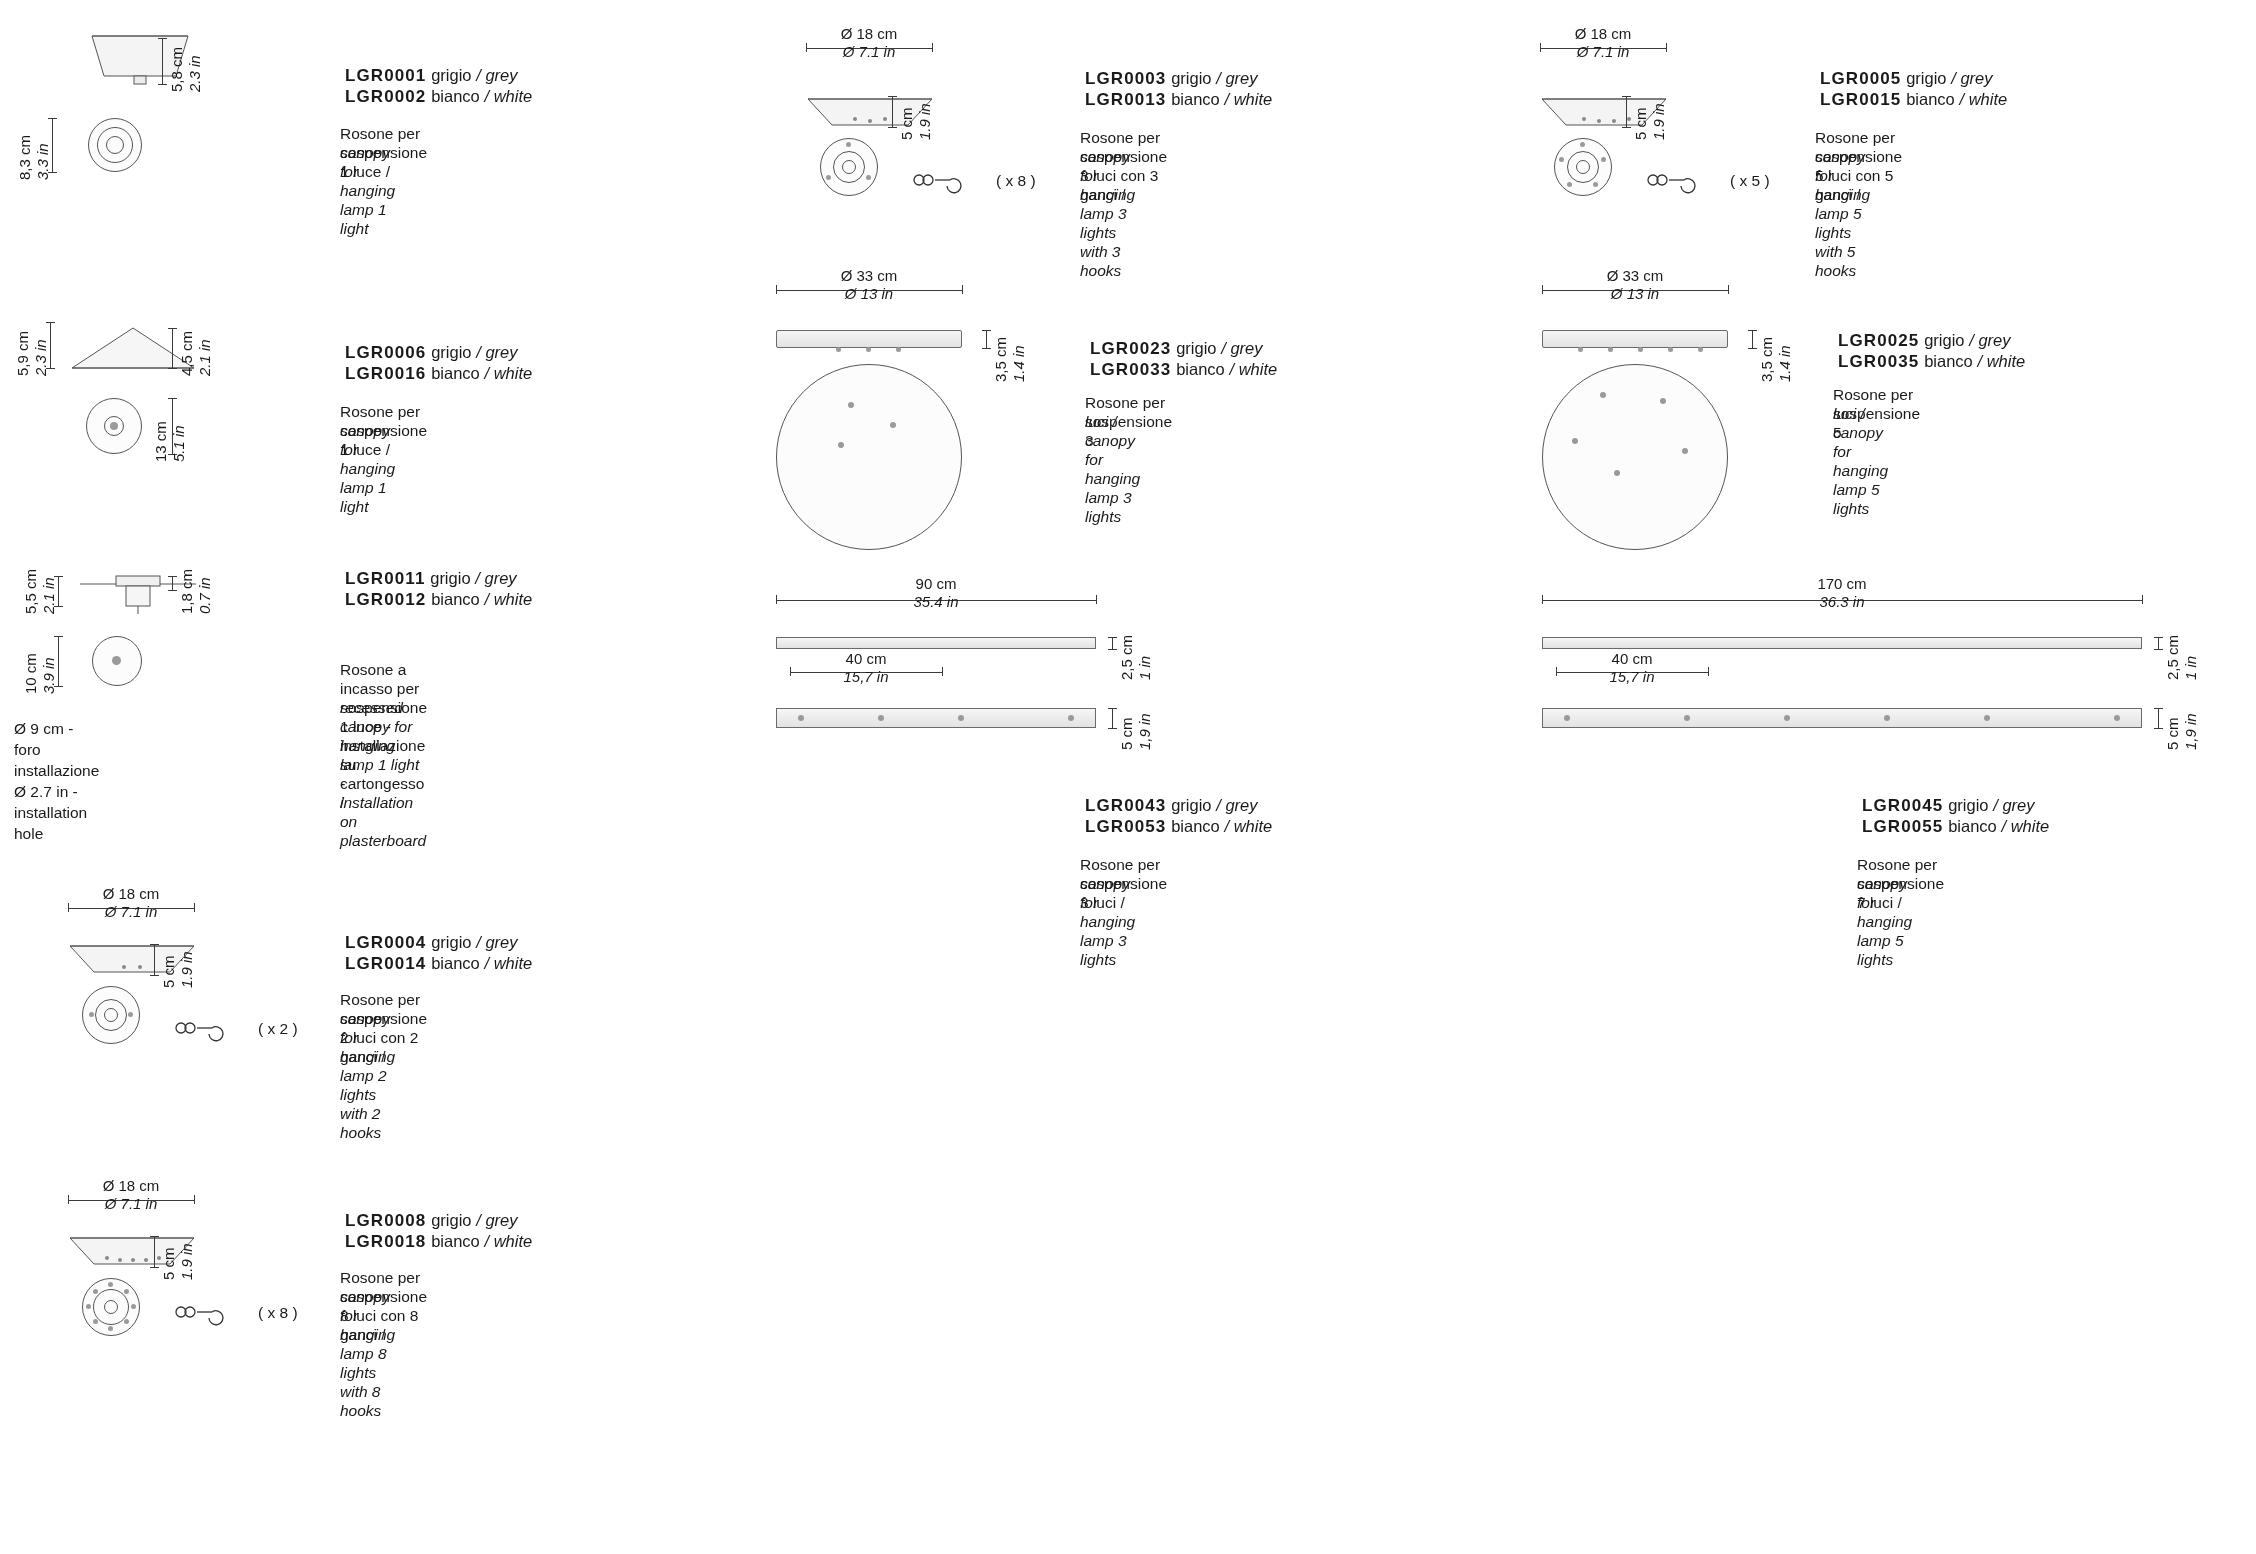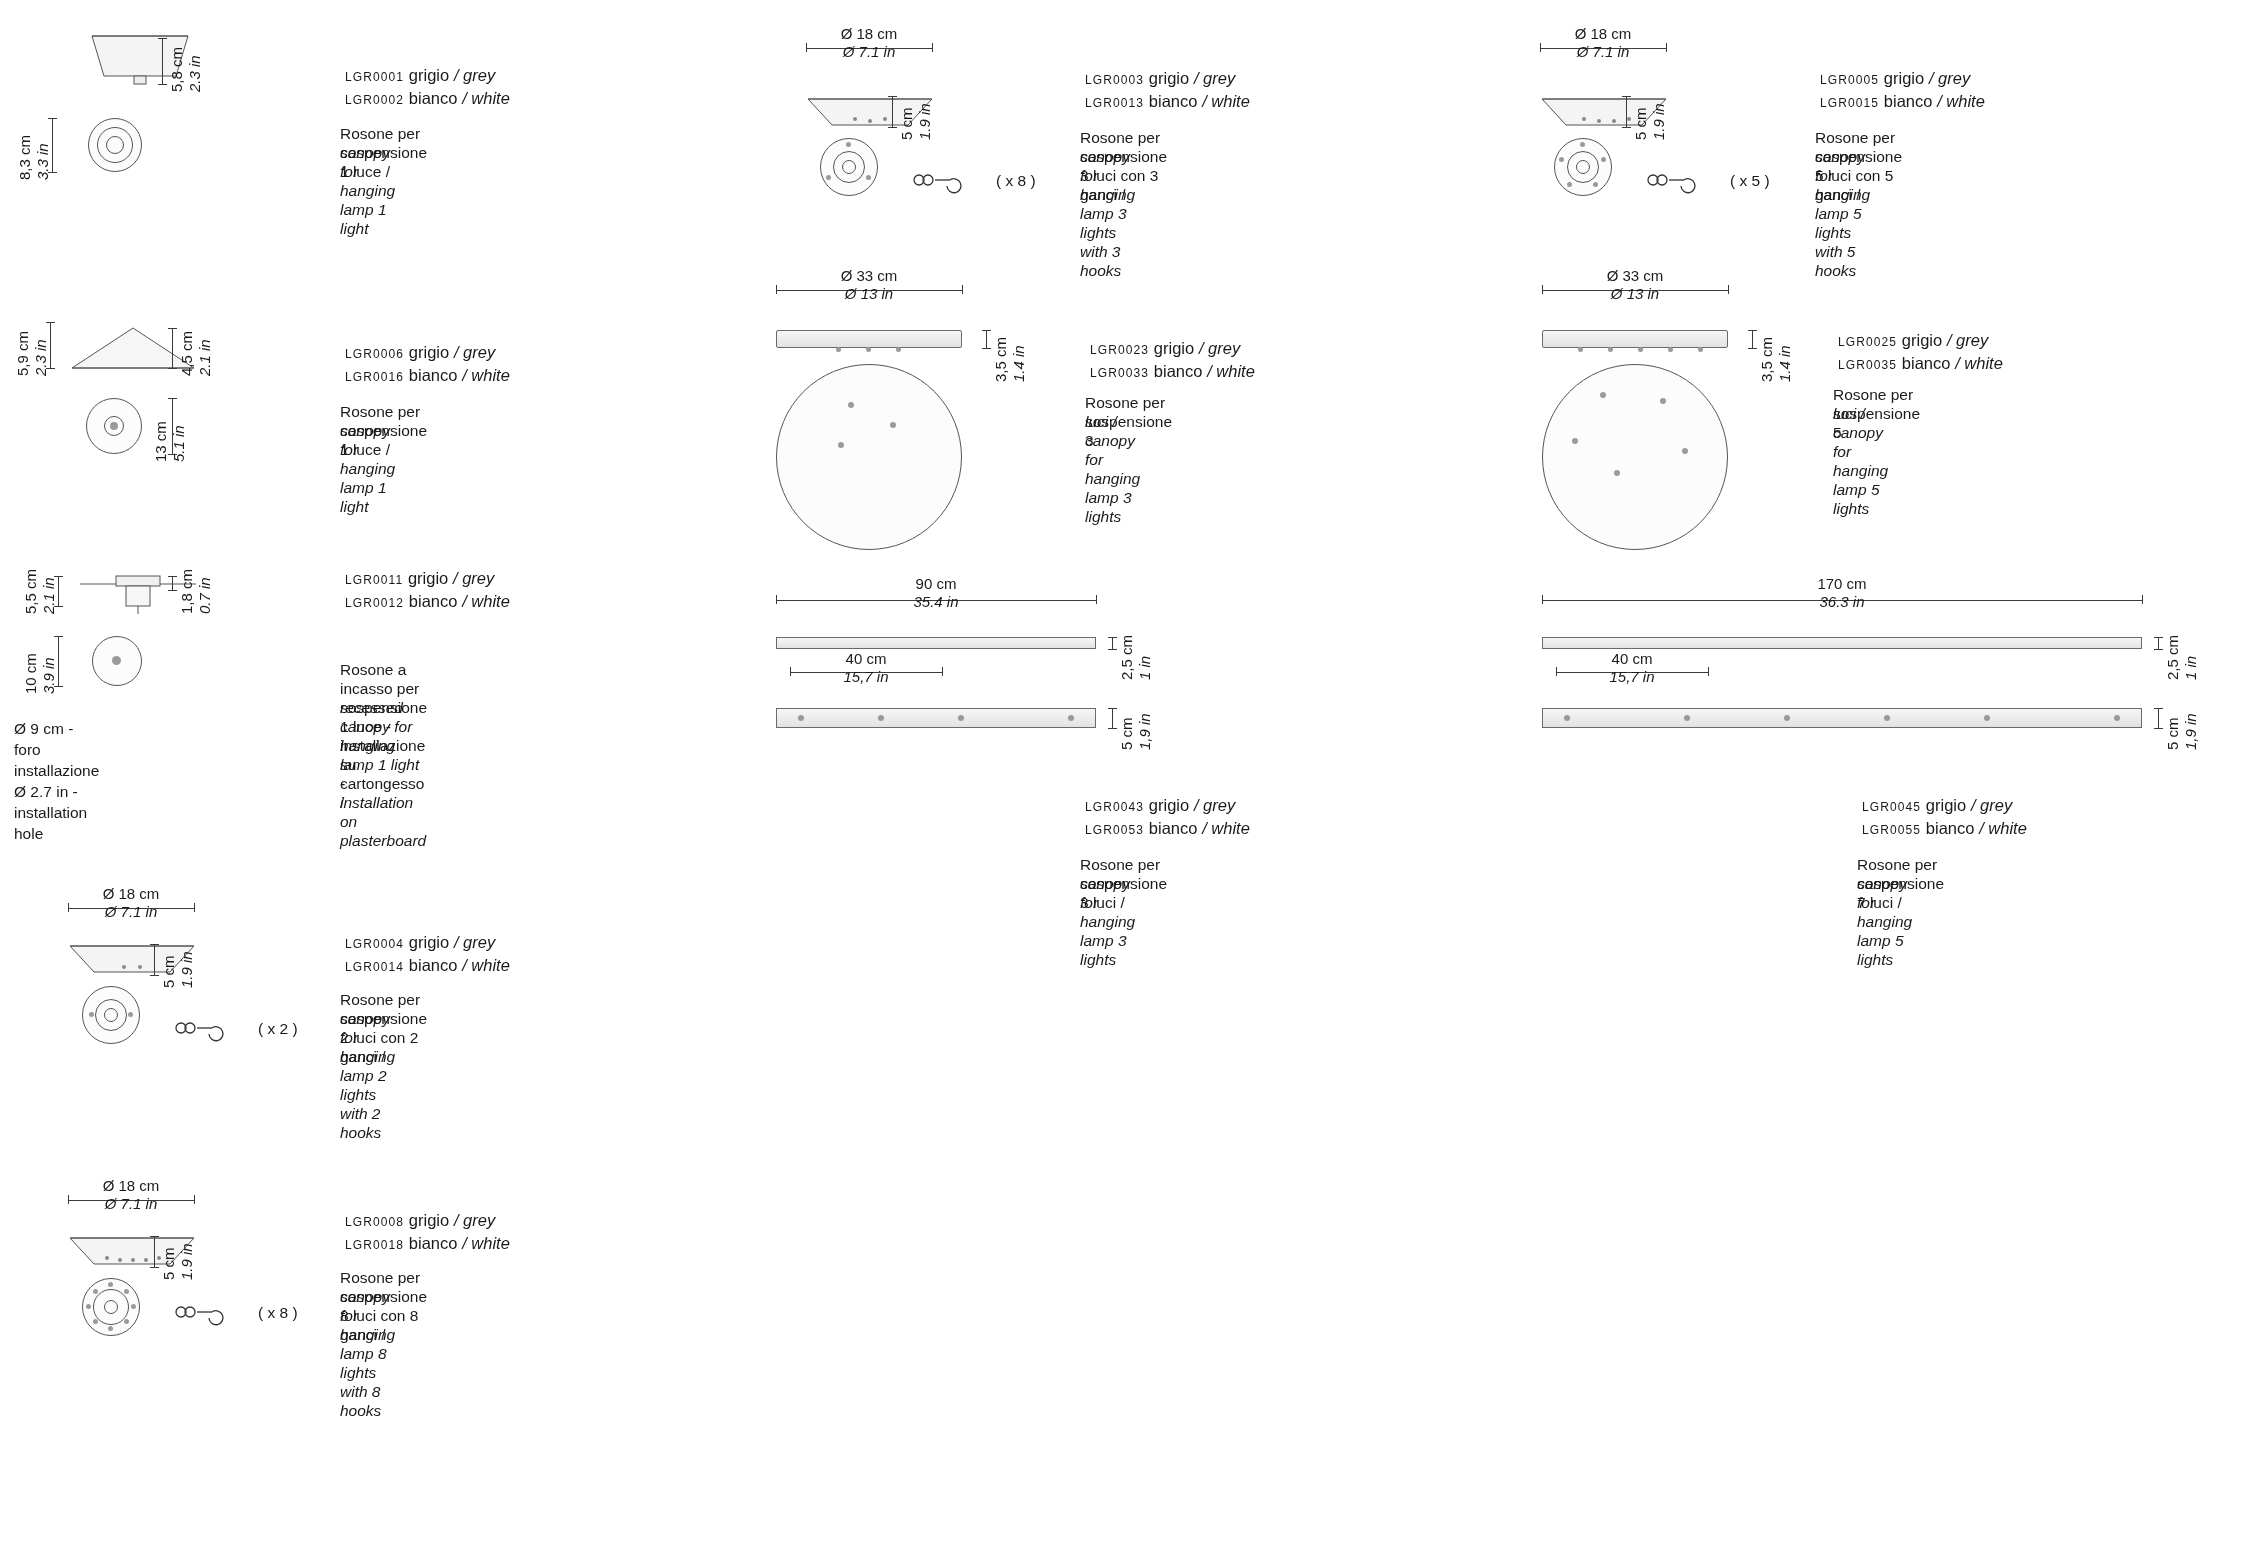--- a/index.html
+++ b/index.html
@@ -27,23 +27,23 @@
   .codes {
     position: absolute;
     white-space: nowrap;
   }
   .code-line {
     font-size: 17px;
     line-height: 21px;
     white-space: nowrap;
   }
   .code-id {
-    font-weight: normal;
+    font-weight: bold;
     letter-spacing: 1.1px;
-    font-size: 12px;
+    font-size: 17px;
   }
   .code-it {
     font-size: 16.5px;
   }
   .code-en {
     font-style: italic;
     font-size: 16.5px;
   }
   .desc {
     position: absolute;

